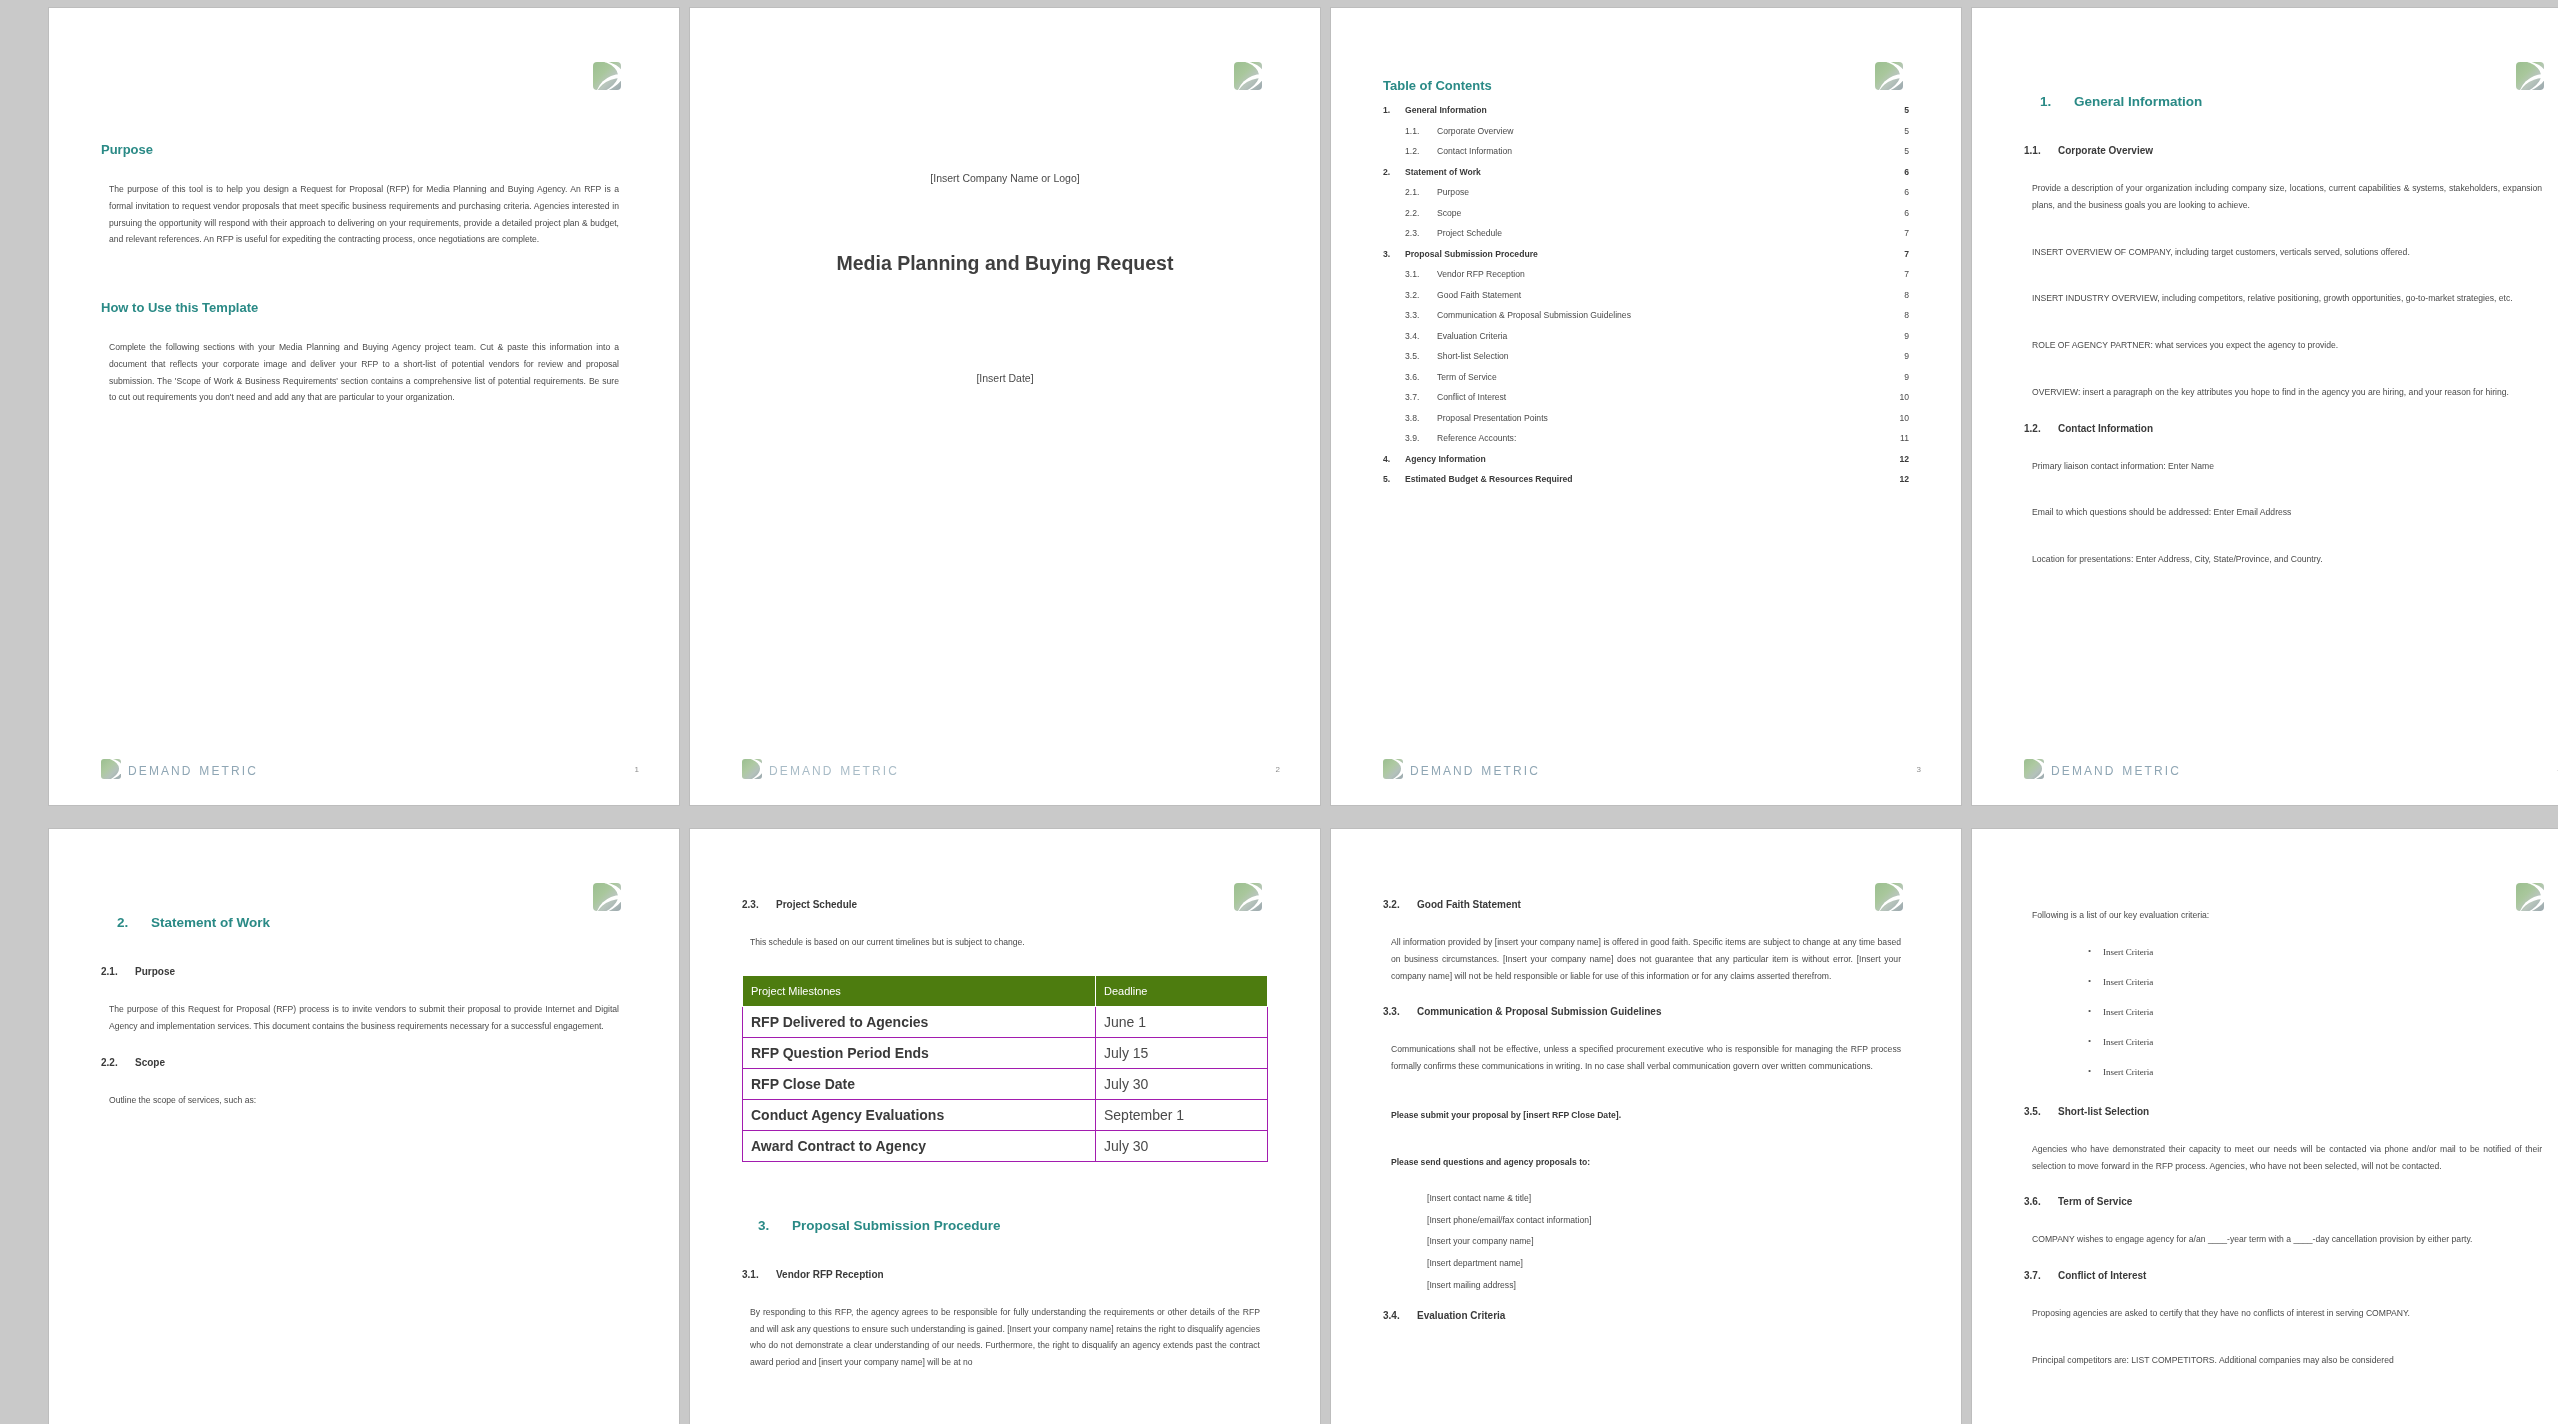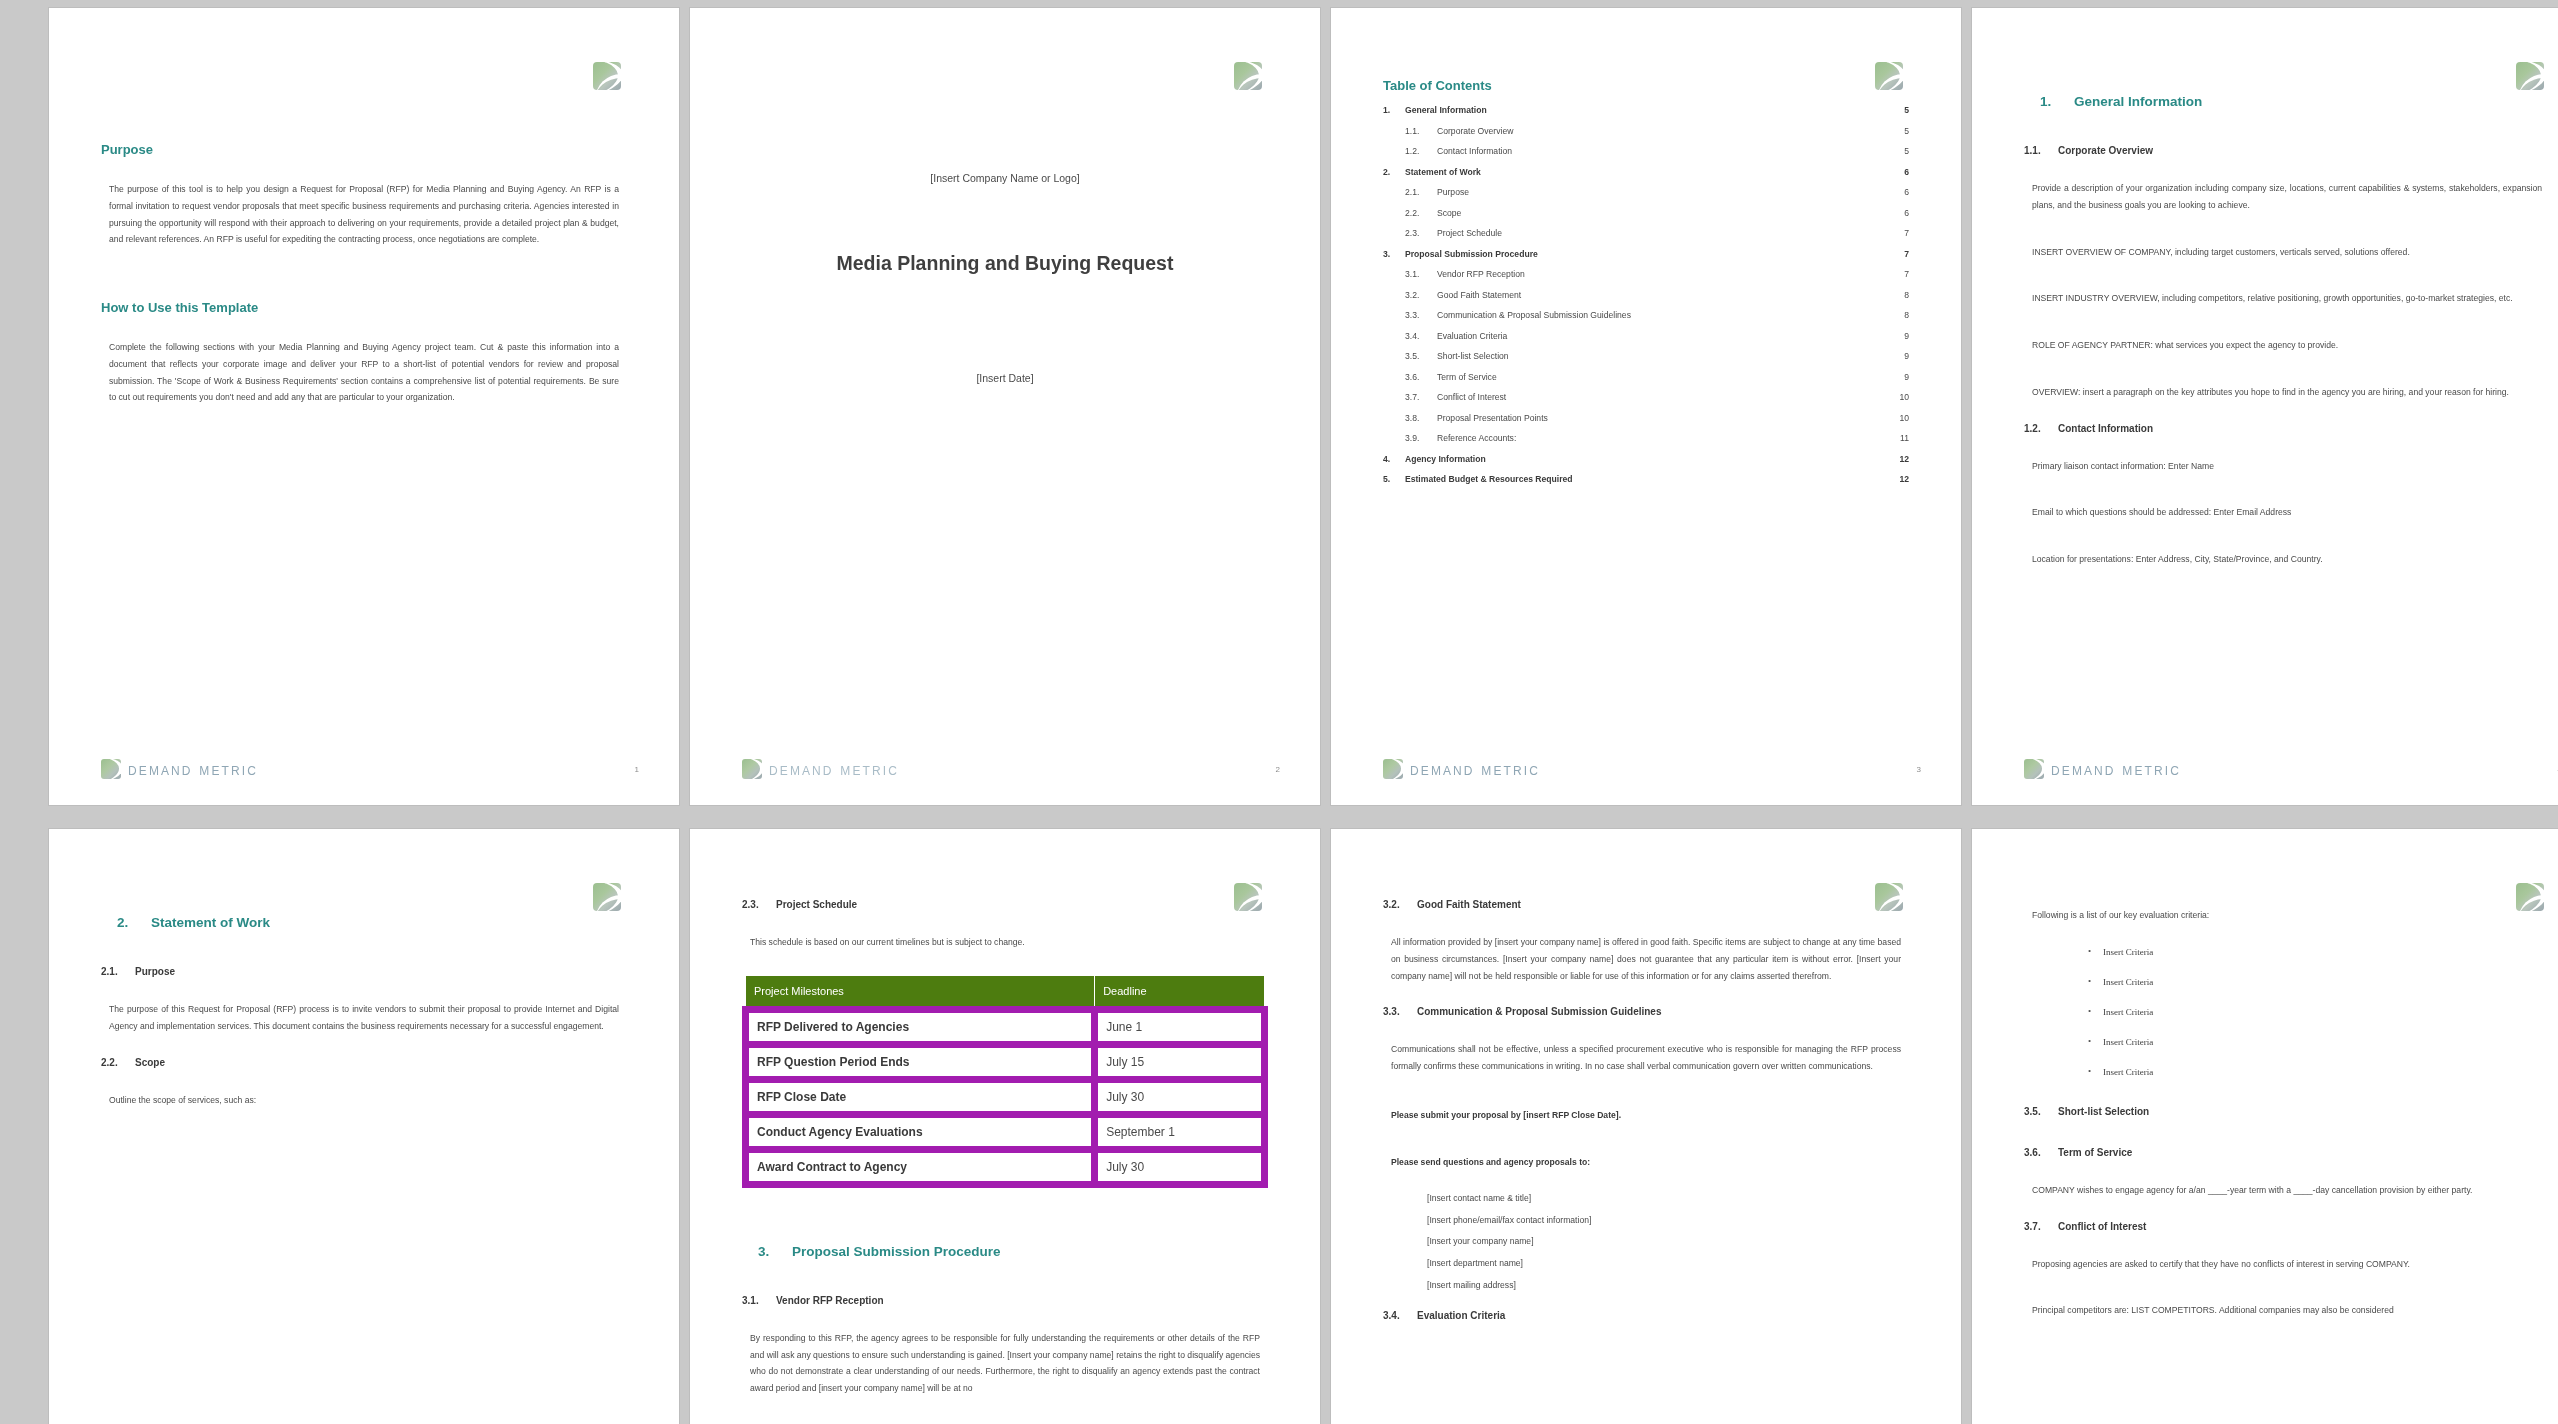--- a/index.html
+++ b/index.html
@@ -218,23 +218,23 @@
     background: #4d7c0f;
     color: #ffffff;
     font-size: 11px;
     font-weight: normal;
     text-align: left;
     padding: 9px 8px;
     border: 1px solid #ffffff;
   }
   table.schedule th.c1 { width: 64%; }
   table.schedule td {
-    font-size: 12px;
+    font-size: 14px;
     padding: 7px 8px;
-    border: 7px solid #a21caf;
+    border: 1px solid #a21caf;
     color: #4a4a4a;
   }
   table.schedule td.mile {
     font-weight: bold;
     color: #3a3a3a;
   }
 
   
   .page-footer {
     position: absolute;
@@ -614,20 +614,21 @@
         <ul class="bullets serif" id="criteria-list">
             <li>Insert Criteria</li>
             <li>Insert Criteria</li>
             <li>Insert Criteria</li>
             <li>Insert Criteria</li>
             <li>Insert Criteria</li>
           </ul>
         <div class="sp-8"></div>
         <div class="h2-heading"><span class="num">3.5.</span><span>Short-list Selection</span></div>
         <div class="sp-16"></div>
+        <p class="body">Agencies who have demonstrated their capacity to meet our needs will be contacted via phone and/or mail to be notified of their selection to move forward in the RFP process.  Agencies, who have not been selected, will not be contacted.</p>
         <div class="sp-14"></div>
         <div class="h2-heading"><span class="num">3.6.</span><span>Term of Service</span></div>
         <div class="sp-16"></div>
         <p class="body">COMPANY wishes to engage agency for a/an ____-year term with a ____-day cancellation provision by either party.</p>
         <div class="sp-14"></div>
         <div class="h2-heading"><span class="num">3.7.</span><span>Conflict of Interest</span></div>
         <div class="sp-16"></div>
         <p class="body">Proposing agencies are asked to certify that they have no conflicts of interest in serving COMPANY.</p>
         <div class="sp-14"></div>
         <p class="body left">Principal competitors are: LIST COMPETITORS. Additional companies may also be considered</p>

